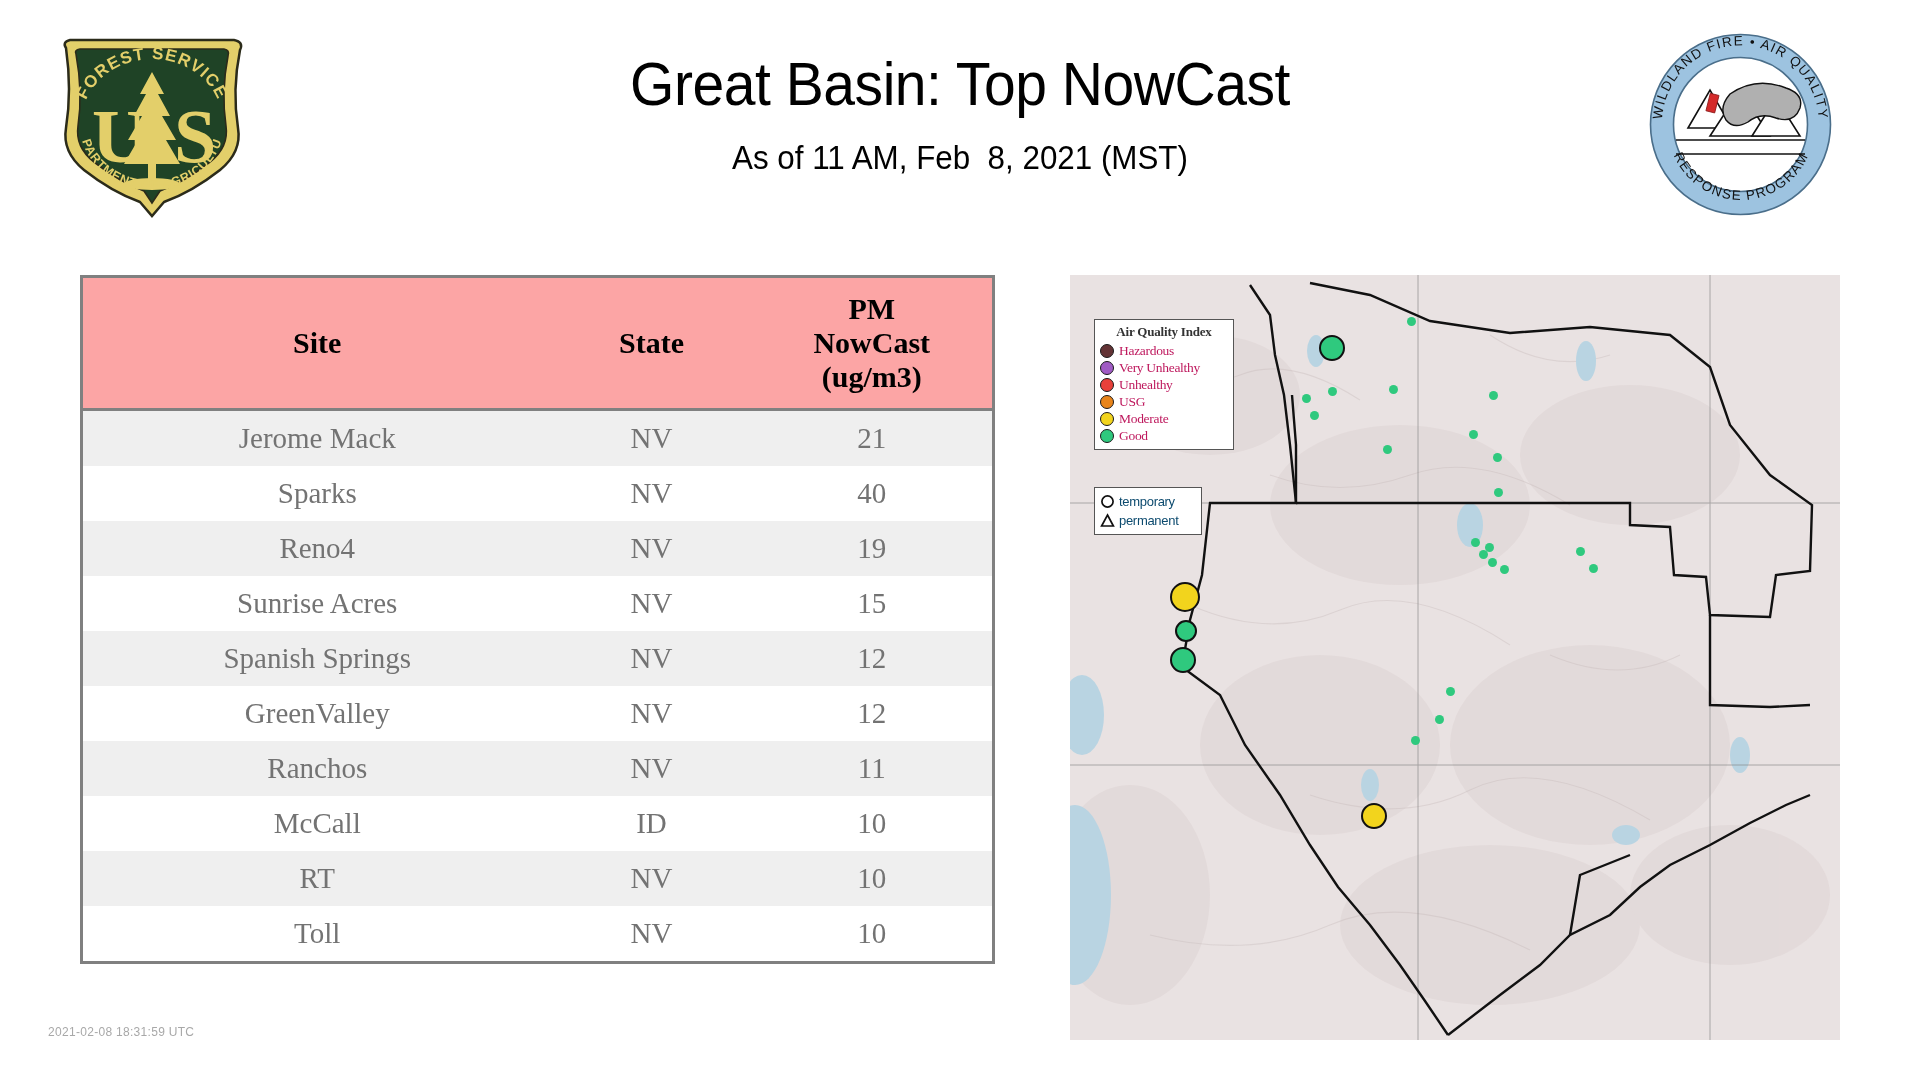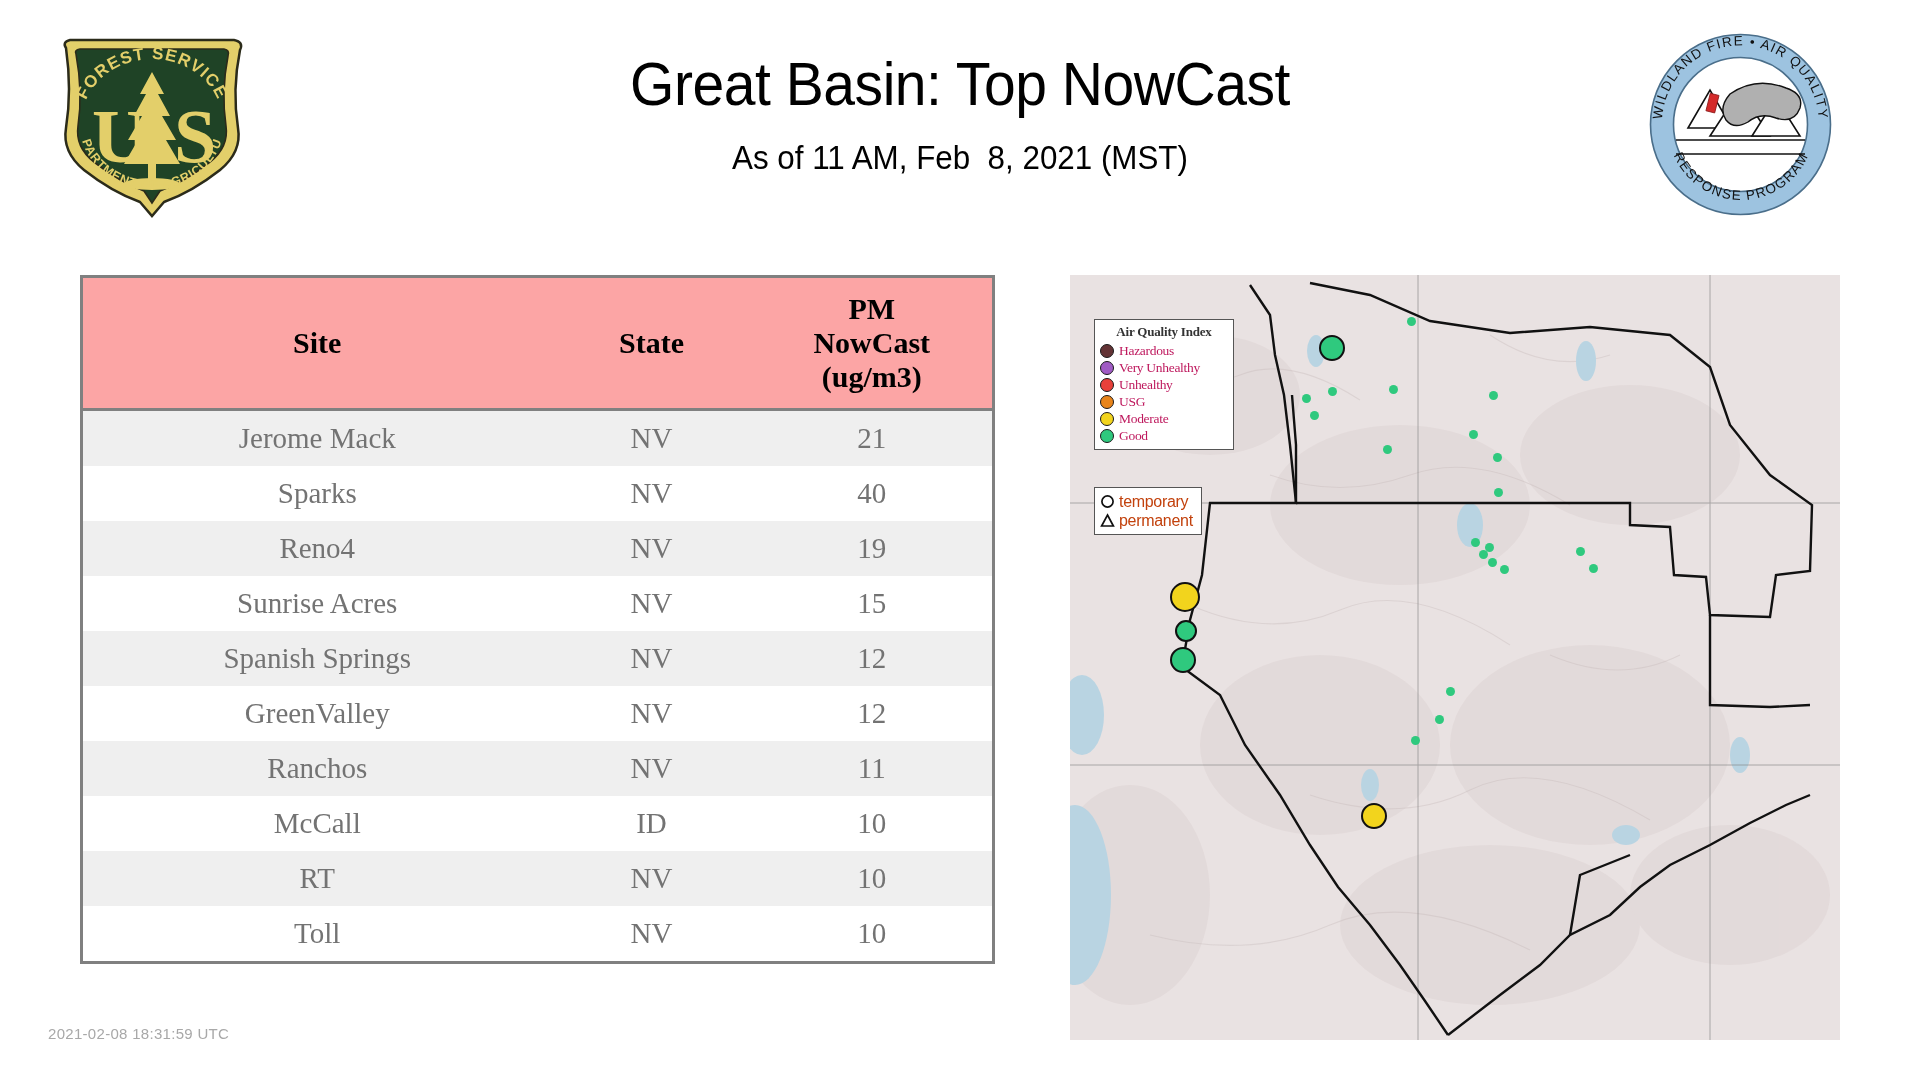--- a/index.html
+++ b/index.html
@@ -53,21 +53,21 @@
   table.aqi-table tbody tr:nth-child(odd){background:#efefef;}
   table.aqi-table tbody tr:nth-child(even){background:#ffffff;}
   col.c-site{width:470px;}
   col.c-state{width:200px;}
   col.c-val{width:242px;}
 
   
   #timestamp{
     position:absolute;left:48px;top:1025px;
     font-family:"Liberation Sans",sans-serif;
-    font-size:15px;color:#a8a8a8;letter-spacing:0.3px;
+    font-size:12px;color:#a8a8a8;letter-spacing:0.3px;
   }
 
   
   #map-panel{
     position:absolute;left:1070px;top:275px;width:770px;height:765px;
     background:#e9e2e2;overflow:hidden;border:0;
   }
   #map-canvas{position:absolute;left:0;top:0;width:770px;height:765px;}
 
   .legend-box{
@@ -79,21 +79,21 @@
     color:#333;margin-bottom:2px;letter-spacing:-0.2px;}
   #aqi-legend .lg-row{display:flex;align-items:center;height:17px;}
   #aqi-legend .lg-dot{
     width:12px;height:12px;border-radius:50%;border:1.4px solid #1a1a1a;
     margin-right:5px;flex:0 0 auto;}
   #aqi-legend .lg-label{font-size:13.5px;line-height:15px;
     color:#be185d;white-space:nowrap;letter-spacing:-0.3px;}
 
   #type-legend{left:24px;top:212px;width:96px;padding:4px 5px;}
   #type-legend .tl-row{display:flex;align-items:center;height:19px;}
-  #type-legend .tl-label{font-size:16px;color:#c2410c;margin-left:4px;
+  #type-legend .tl-label{font-size:13px;color:#0c4a6e;margin-left:4px;
     letter-spacing:-0.3px;}
 
   .map-marker{position:absolute;border-radius:50%;
     border:2.4px solid #111;box-sizing:border-box;}
   .map-dot{position:absolute;border-radius:50%;}
 </style>
 </head>
 <body>
 
 <div id="header">

